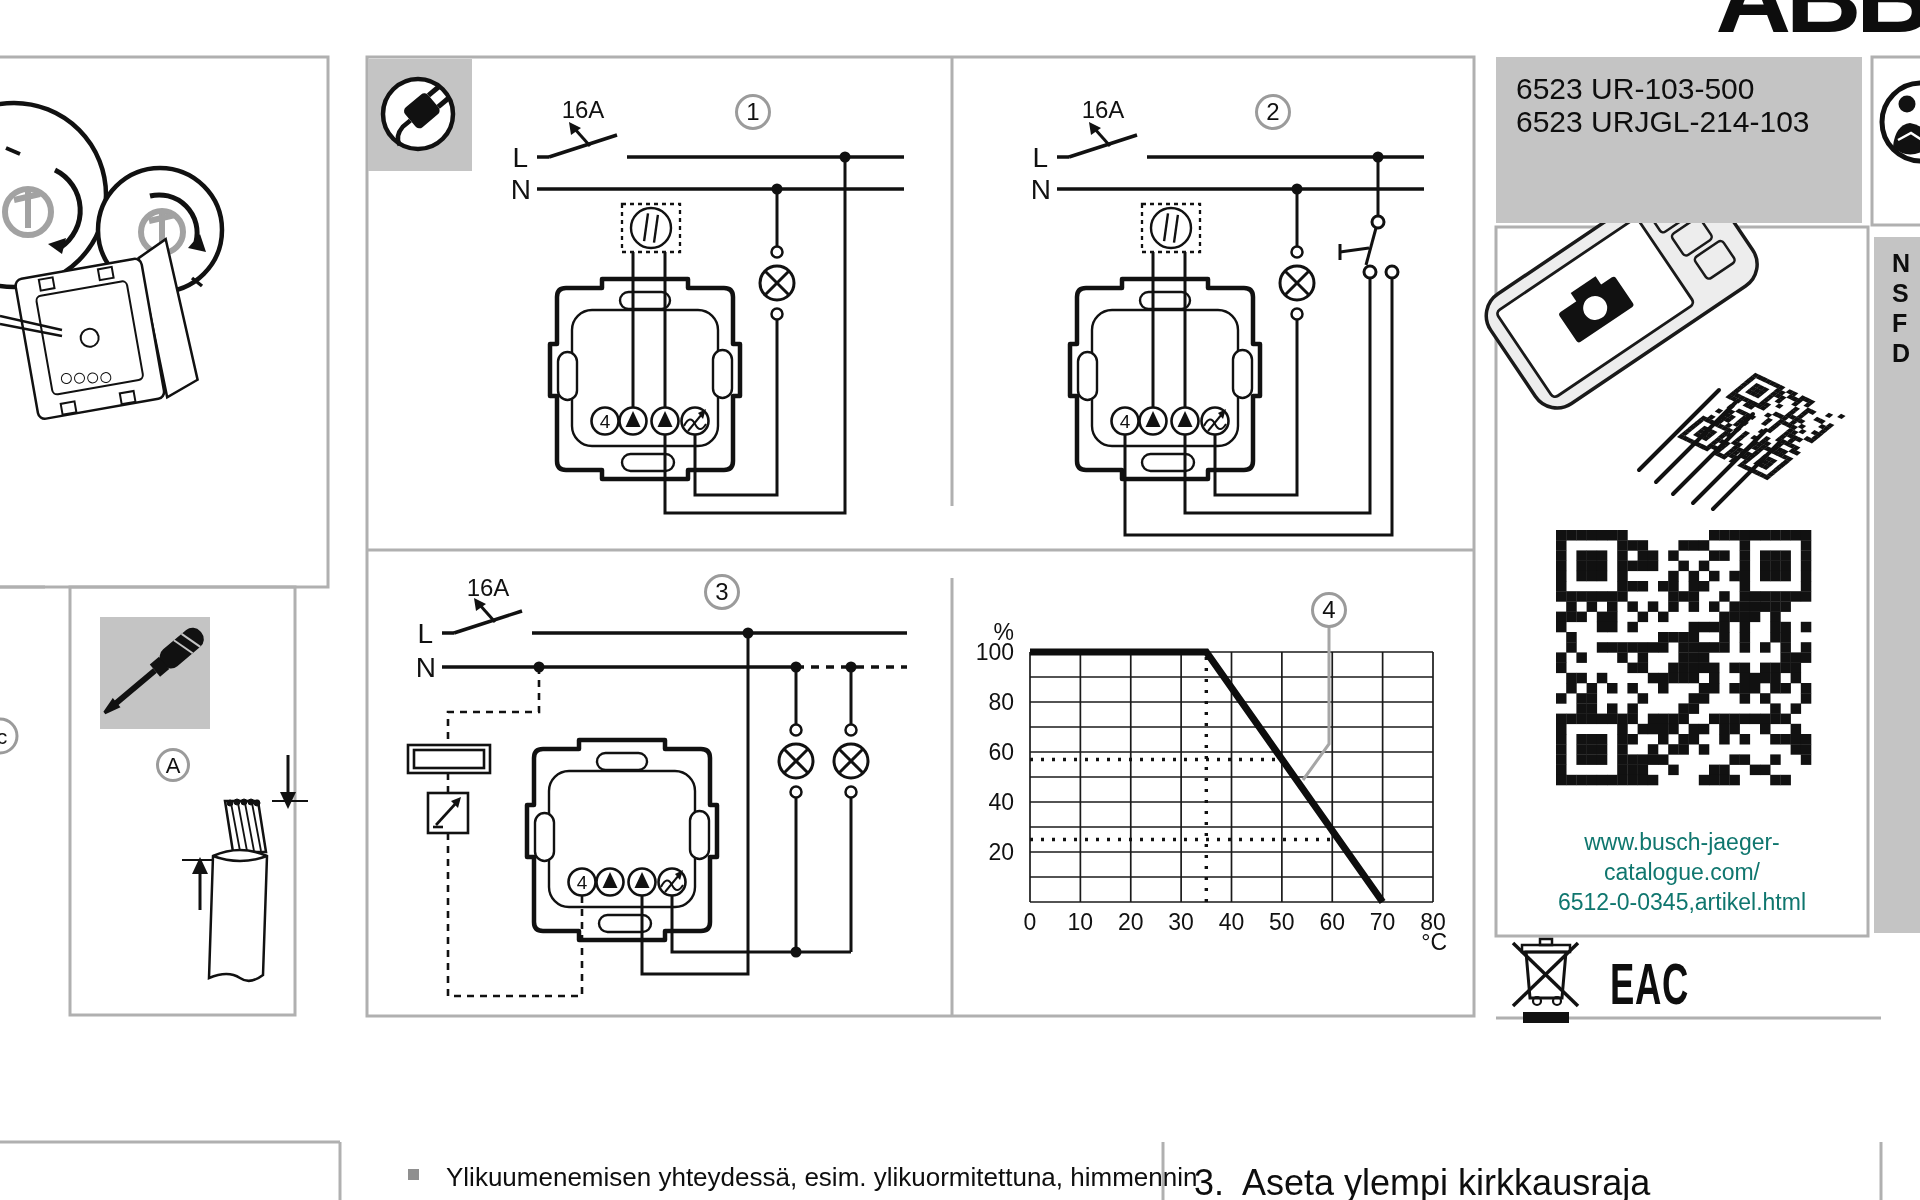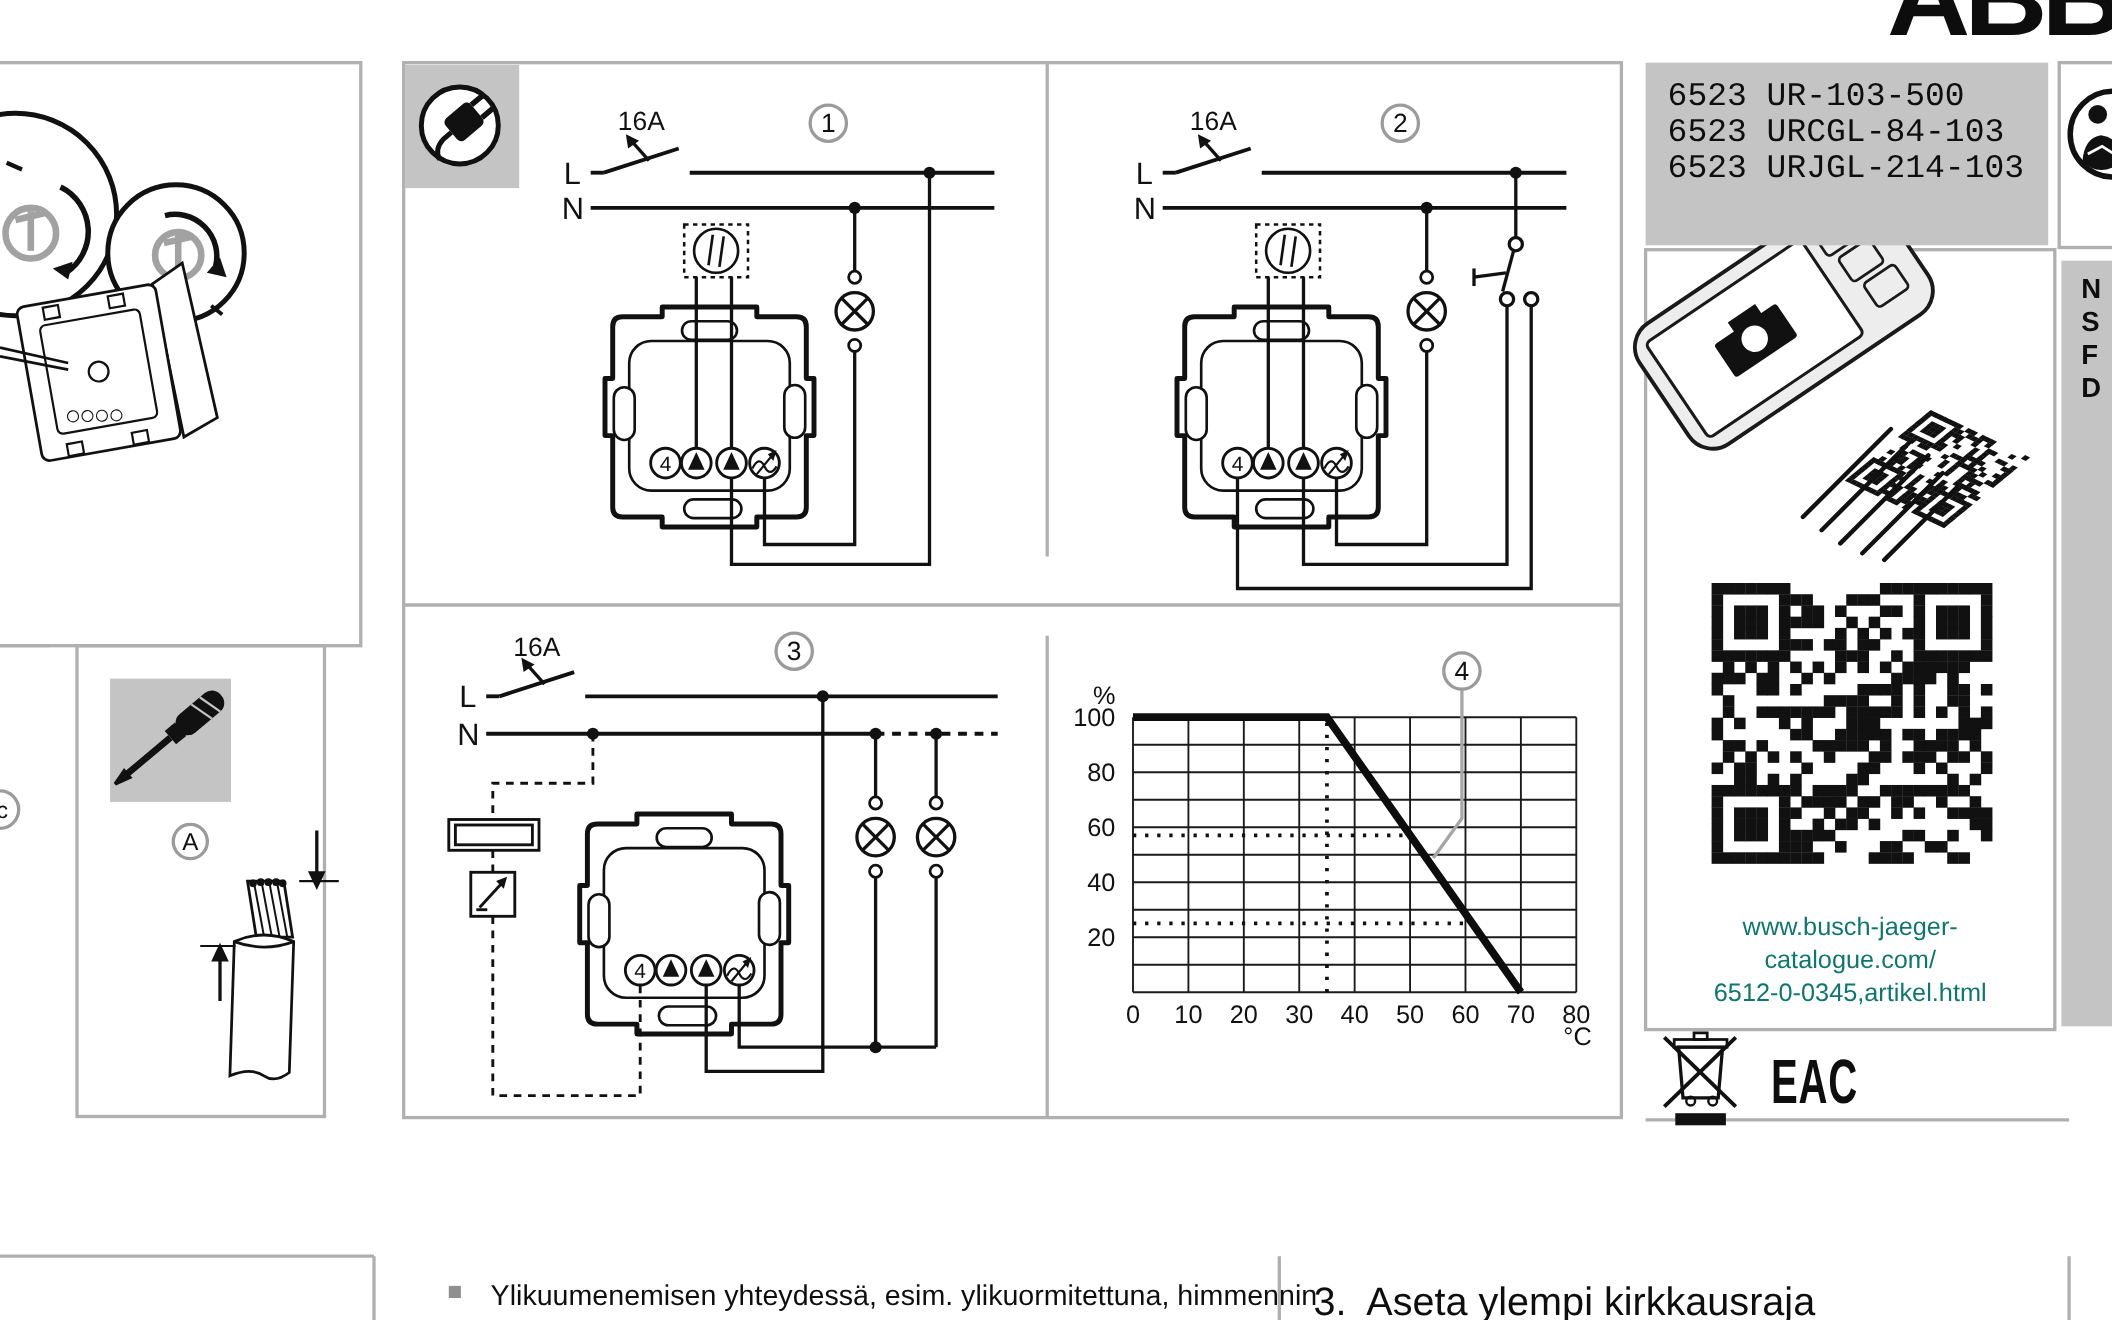--- a/index.html
+++ b/index.html
@@ -4,21 +4,21 @@
 <style>
   html,body{margin:0;padding:0;}
   body{width:1920px;height:1200px;position:relative;overflow:hidden;background:#ffffff;
        font-family:"Liberation Sans", sans-serif;color:#111;}
   svg text{font-family:"Liberation Sans", sans-serif;fill:#111;}
   .abs{position:absolute;}
   #abb-logo{top:-57px;right:-6px;font-size:97px;font-weight:800;letter-spacing:-5px;
             transform:scaleX(1.08);transform-origin:right top;color:#0d0d0d;}
   #product-box{left:1496px;top:57px;width:366px;height:166px;background:#c4c4c4;}
   #product-box .pline{font-size:30px;line-height:33px;color:#0e0e0e;padding-left:20px;}
-  #product-box{padding-top:15px;box-sizing:border-box;font-family:Liberation Mono, monospace;}
+  #product-box{padding-top:15px;box-sizing:border-box;}
   #website{left:1496px;top:827px;width:372px;text-align:center;font-size:23px;line-height:30px;color:#0f766e;}
   #langs{left:1892px;top:248px;width:30px;font-size:25px;font-weight:bold;line-height:30px;color:#0e0e0e;}
   #footer-left-1{left:446px;top:1162px;font-size:26px;color:#0e0e0e;}
   #footer-left-2{left:446px;top:1196px;font-size:26px;color:#0e0e0e;}
   #footer-right-1{left:1194px;top:1162px;font-size:36px;color:#0e0e0e;}
   #footer-right-2{left:1233px;top:1196px;font-size:26px;color:#0e0e0e;}
   #footer-right-1 .num{margin-right:18px;}
   #footer-bullet{left:408px;top:1169px;width:11px;height:11px;background:#8f8f8f;}
   #eac{left:1610px;top:951px;font-size:57px;font-weight:bold;transform:scaleX(0.64);
        transform-origin:left top;color:#0e0e0e;letter-spacing:1px;}
@@ -951,21 +951,20 @@
     <line x1="66" y1="5" x2="1" y2="68" stroke-width="3.5"></line>
     <rect x="11" y="64" width="46" height="11" fill="#111" stroke="none" transform="translate(0,10)"></rect>
   </g>
 
 </svg>
 
 <div id="abb-logo" class="abs">ABB</div>
 
 <div id="product-box" class="abs">
   <div class="pline">6523 UR-103-500</div>
-  <div class="pline">6523 URCGL-84-103</div>
   <div class="pline">6523 URJGL-214-103</div>
 </div>
 
 <div id="website" class="abs">
   <div>www.busch-jaeger-</div>
   <div>catalogue.com/</div>
   <div>6512-0-0345,artikel.html</div>
 </div>
 
 <div id="langs" class="abs">

